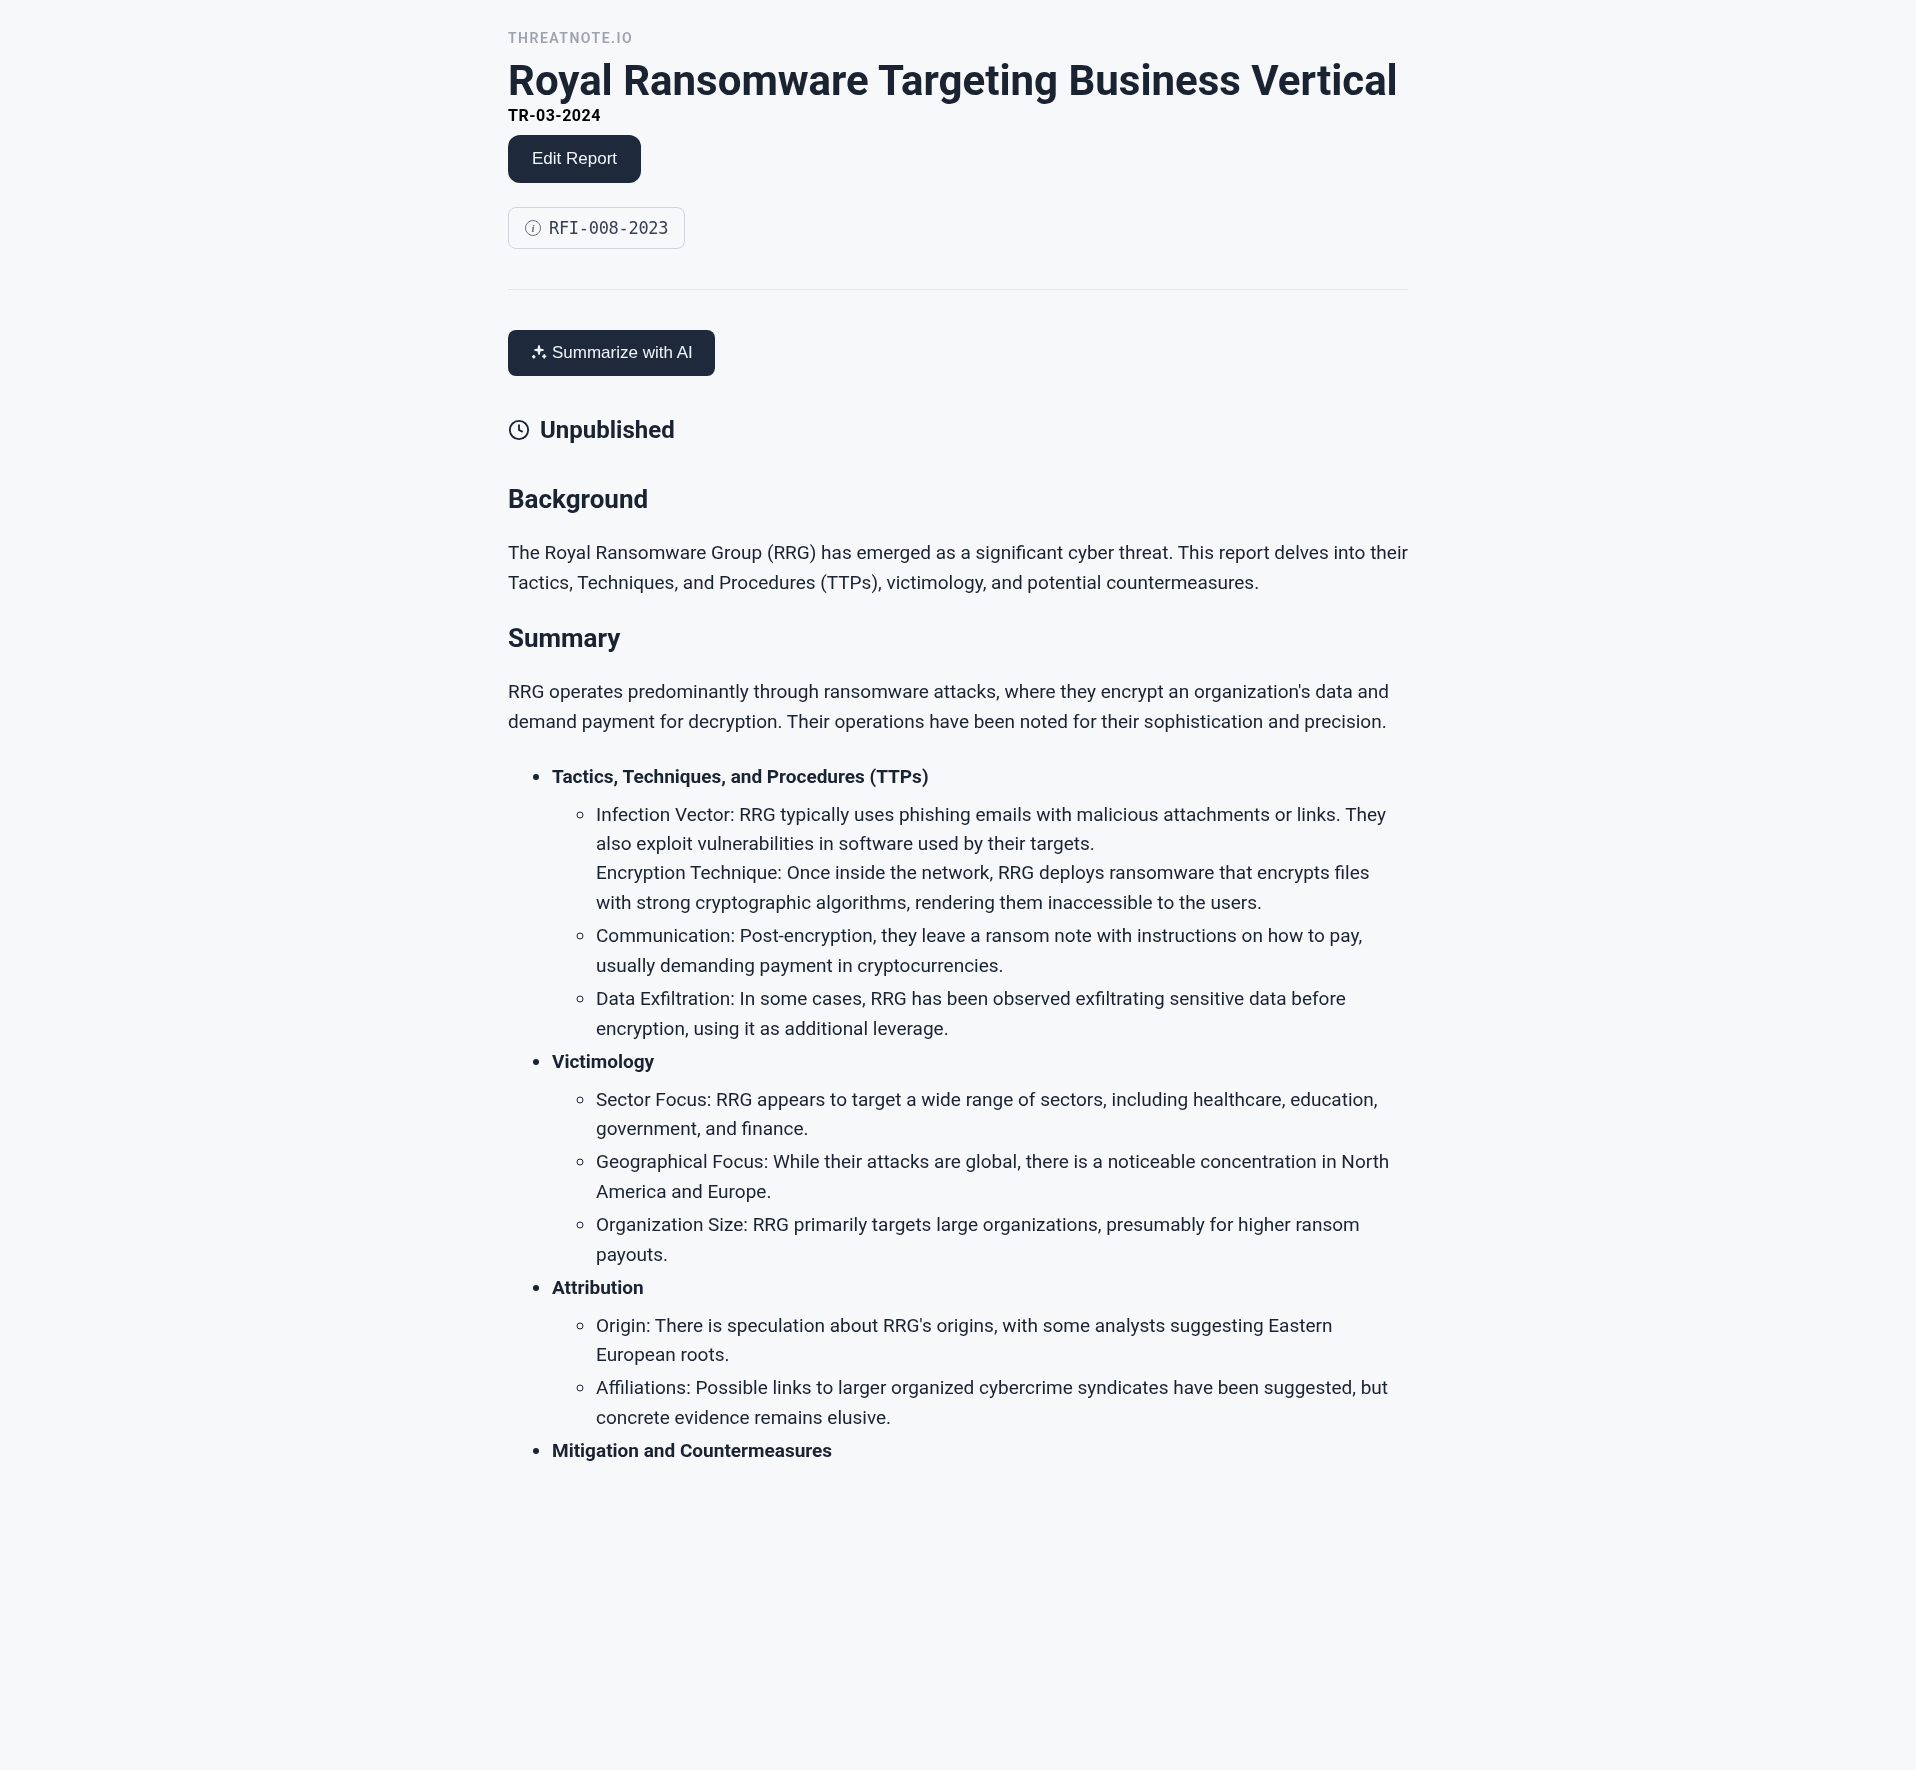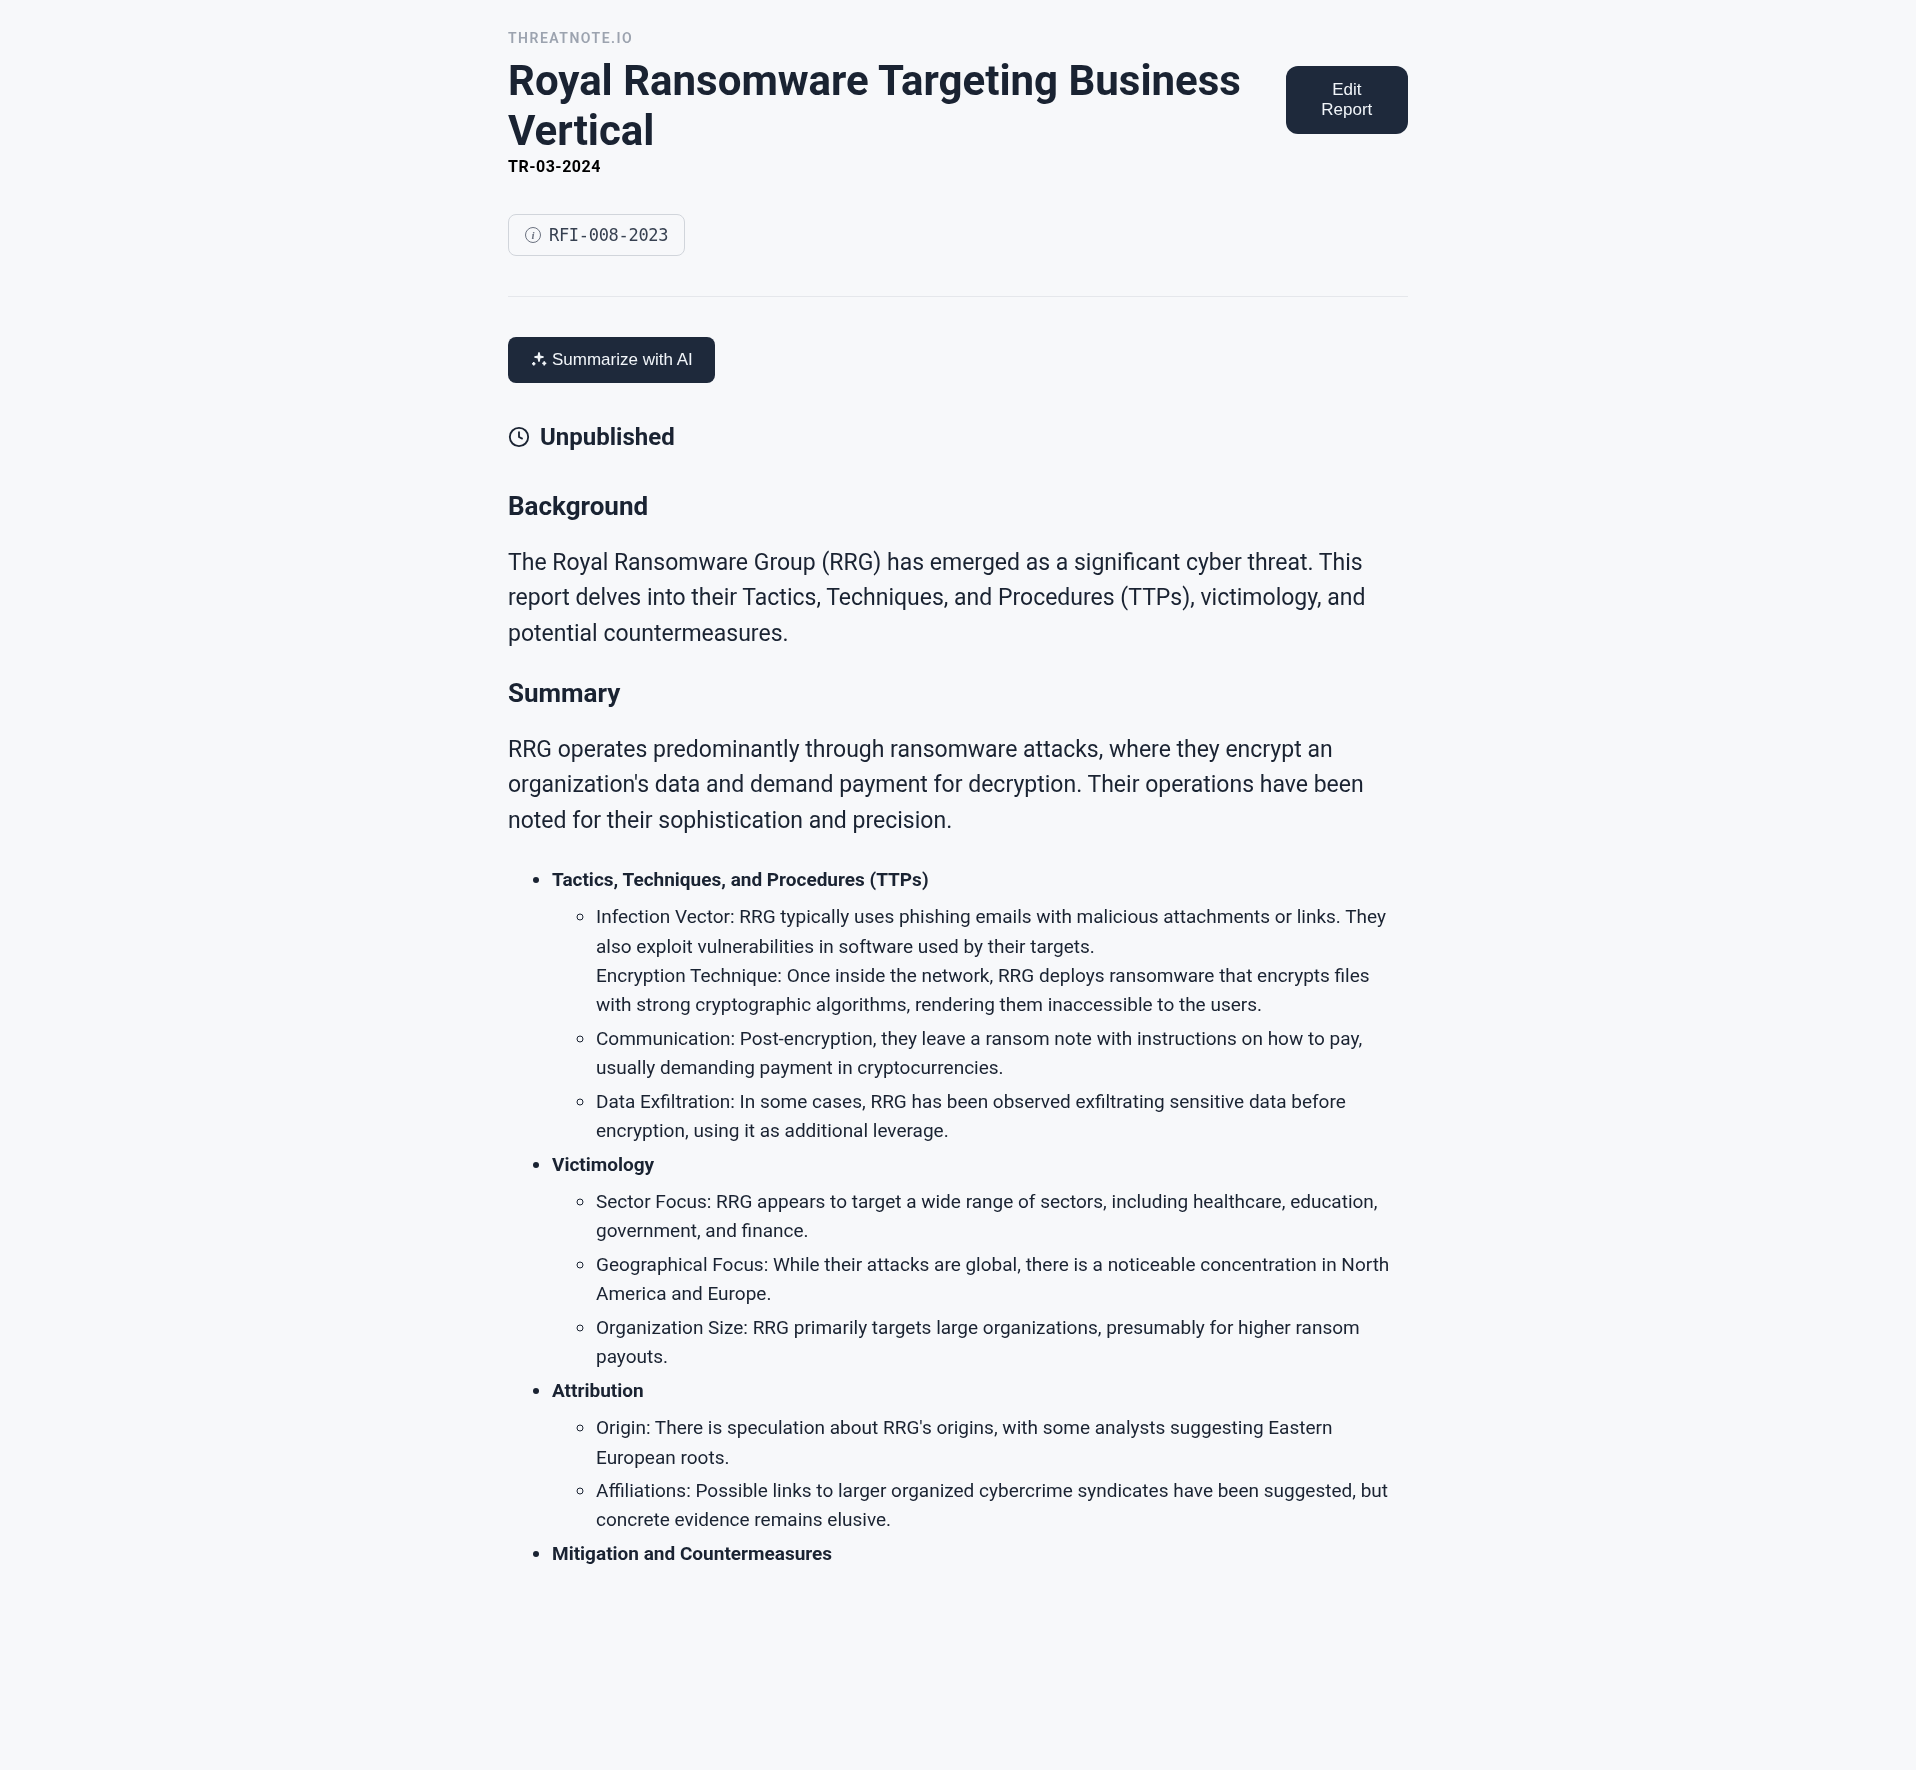--- a/index.html
+++ b/index.html
@@ -23,21 +23,22 @@
       font-weight: 600;
       letter-spacing: 1.5px;
       color: #9ca3af;
       text-transform: uppercase;
       margin-bottom: 10px;
     }
     .header-row {
       display: flex;
       justify-content: space-between;
       align-items: flex-start;
-      margin-bottom: 22px;
+      margin-bottom: 8px;
+      flex-direction: column;
     }
     .title {
       font-size: 42px;
       font-weight: 700;
       color: #1a2332;
       line-height: 1.2;
     }
     .subtitle {
       font-size: 16px;
       font-weight: 700;
@@ -123,21 +124,21 @@
       color: #1a2332;
     }
     .section-heading {
       font-size: 26px;
       font-weight: 700;
       color: #1a2332;
       margin-bottom: 24px;
       margin-top: 10px;
     }
     .body-text {
-      font-size: 23px;
+      font-size: 19px;
       line-height: 1.55;
       color: #1a2332;
       margin-bottom: 26px;
     }
     ul.top-list {
       list-style-type: disc;
       padding-left: 44px;
       font-size: 19px;
       line-height: 1.55;
       color: #1a2332;

